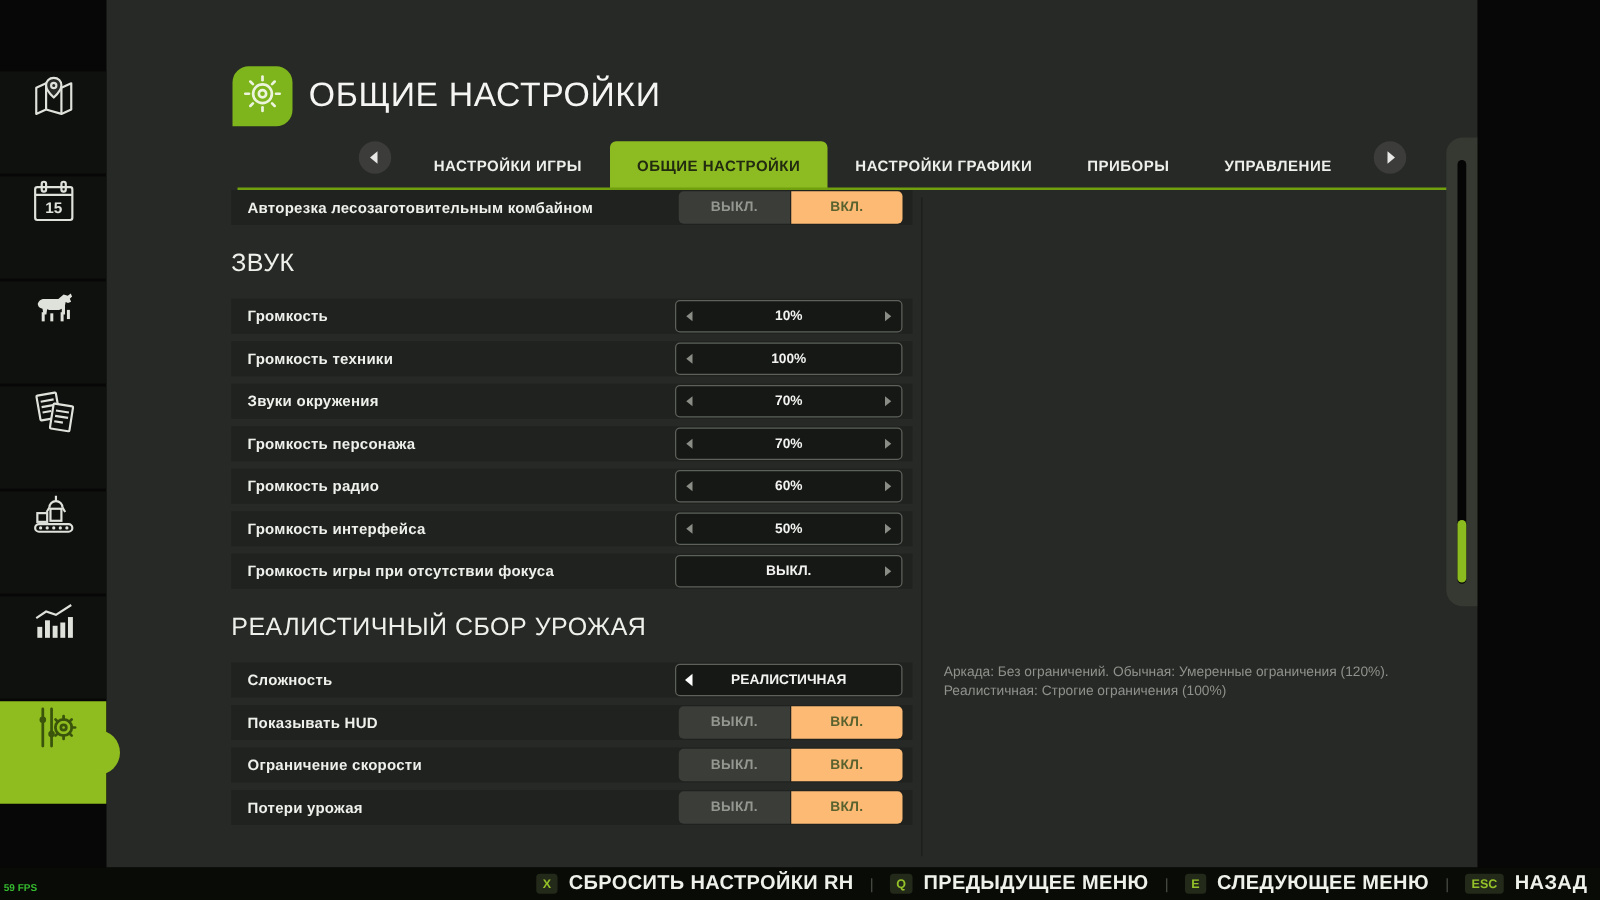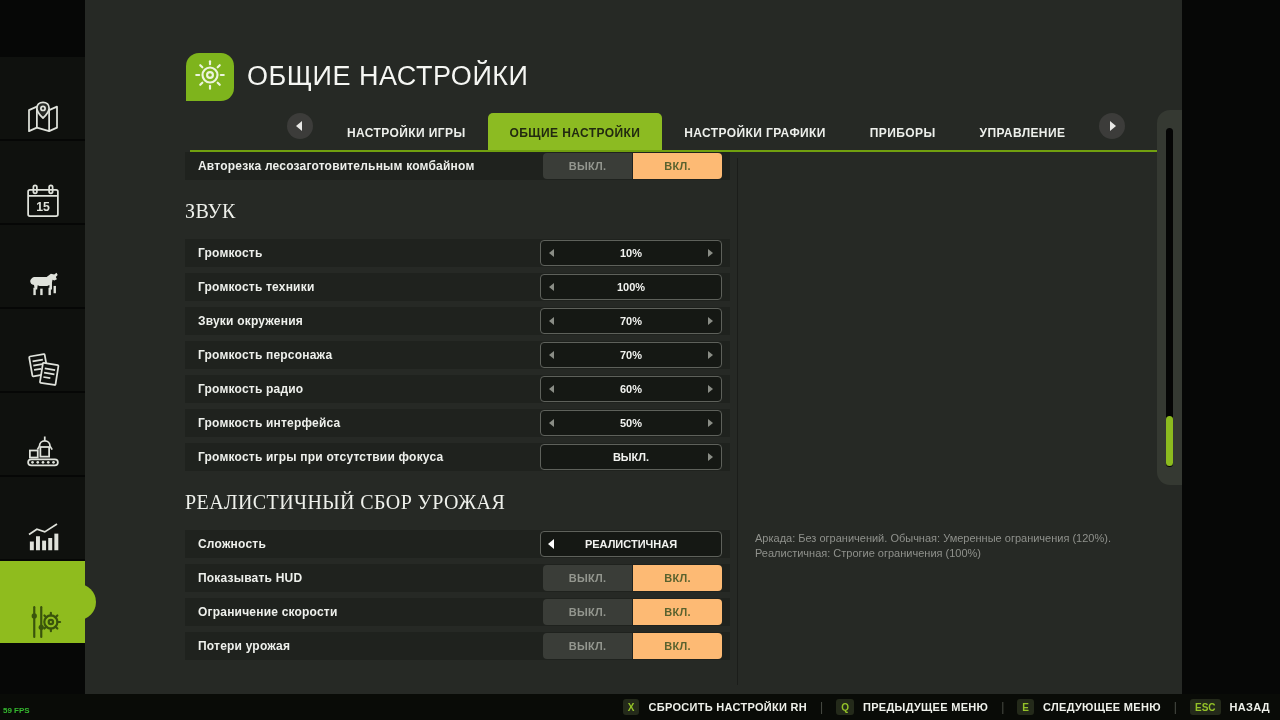--- a/index.html
+++ b/index.html
@@ -3,21 +3,21 @@
 <meta charset="utf-8">
 <style>
   * { box-sizing: border-box; margin: 0; padding: 0; }
   html,body { width:1280px; height:720px; overflow:hidden; background:#060706;
     font-family:"Liberation Sans", sans-serif; }
   .stage { position:relative; width:1280px; height:720px; background:#060706; }
 
   
   .sidebar { position:absolute; left:0; top:0; width:85px; height:694px; background:#060706; z-index:5; }
   .side-item { position:relative; width:85px; height:82px; margin-bottom:2px; background:#0f110e;
-    display:flex; align-items:flex-end; justify-content:center; }
+    display:flex; align-items:flex-start; justify-content:center; }
   .side-item:first-child { margin-top:57px; }
   .side-item.active { background:#8fbc1e; }
   .side-item.active .bump { position:absolute; right:-11px; top:50%; transform:translateY(-50%);
     width:20px; height:36px; background:#8fbc1e; border-radius:0 18px 18px 0; }
   .bump .bump-arrow { position:absolute; right:5px; top:50%; transform:translateY(-50%);
     width:0; height:0; border-top:4px solid transparent; border-bottom:4px solid transparent;
     border-left:6px solid #16220 ; border-left-color:#162203; }
   .side-item svg { display:block; }
 
   
@@ -37,21 +37,21 @@
     border-top:5px solid transparent; border-bottom:5px solid transparent; border-left:6px solid #e8e8e6; }
   .tab-list { display:flex; align-items:center; height:39px; }
   .tab { padding:0 22px; font-size:12px; font-weight:700; color:#edefeb; letter-spacing:0.4px;
     height:39px; display:flex; align-items:center; white-space:nowrap; }
   .tab.active { background:#8cbb22; color:#222a10; border-radius:5px 5px 0 0; }
   .tab-underline { position:absolute; left:105px; top:150px; width:980px; height:2px; background:#71a00f; }
 
   
   .settings { position:absolute; left:100px; top:152px; width:545px; }
   .group-title { font-size:20px; font-weight:400; color:#eef0eb; letter-spacing:0.4px;
-    margin:17px 0 14px 0; line-height:28px;font-family:Liberation Serif, serif; }
+    margin:17px 0 14px 0; line-height:28px; }
   .row { position:relative; height:28px; margin-bottom:6px; background:#1f221e;
     display:flex; align-items:center; padding-left:13px; }
   .row-label { font-size:12px; font-weight:700; color:#eef0ec; letter-spacing:0.2px; }
 
   .stepper { position:absolute; right:8px; top:1px; width:182px; height:26px;
     border:1px solid #5e615b; border-radius:4px; background:#151814; }
   .stepper-value { position:absolute; left:0; right:0; top:0; bottom:0; display:flex;
     align-items:center; justify-content:center; font-size:11px; font-weight:700; color:#f2f3f0; }
   .arr { position:absolute; top:50%; transform:translateY(-50%); width:0; height:0; }
   .arr-l { left:8px; border-top:4px solid transparent; border-bottom:4px solid transparent; border-right:5px solid #8a8d86; }
@@ -73,21 +73,21 @@
     background:#353932; border-radius:13px 0 0 13px; }
   .scroll-track { position:absolute; left:9px; top:18px; width:7px; height:339px; background:#050505; border-radius:3.5px; }
   .scroll-thumb { position:absolute; left:0; bottom:1px; width:7px; height:50px; background:#8cbb1f; border-radius:3.5px; }
 
   
   .bottombar { position:absolute; left:0; top:694px; width:1280px; height:26px; background:#090b07;
     display:flex; align-items:center; justify-content:flex-end; padding-right:10px; z-index:6; }
   .hint { display:flex; align-items:center; gap:9px; margin-left:13px; }
   .key { height:16px; min-width:16px; padding:0 5px; background:#242a1a; border-radius:3px;
     display:flex; align-items:center; justify-content:center; font-size:10px; font-weight:700; color:#94c228; }
-  .hlabel { font-size:11px; font-weight:700; color:#eef0ea; letter-spacing:0.3px; white-space:nowrap; }
+  .hlabel { font-size:16px; font-weight:700; color:#eef0ea; letter-spacing:0.3px; white-space:nowrap; }
   .sep { color:#4a4d46; font-size:12px; margin-left:13px; }
   .fps { position:absolute; left:3px; bottom:5px; font-size:8px; color:#35b92f; font-weight:700; }
 </style>
 </head>
 <body>
 
 <div class="stage">
 
   <div class="sidebar">
     <div class="side-item">

